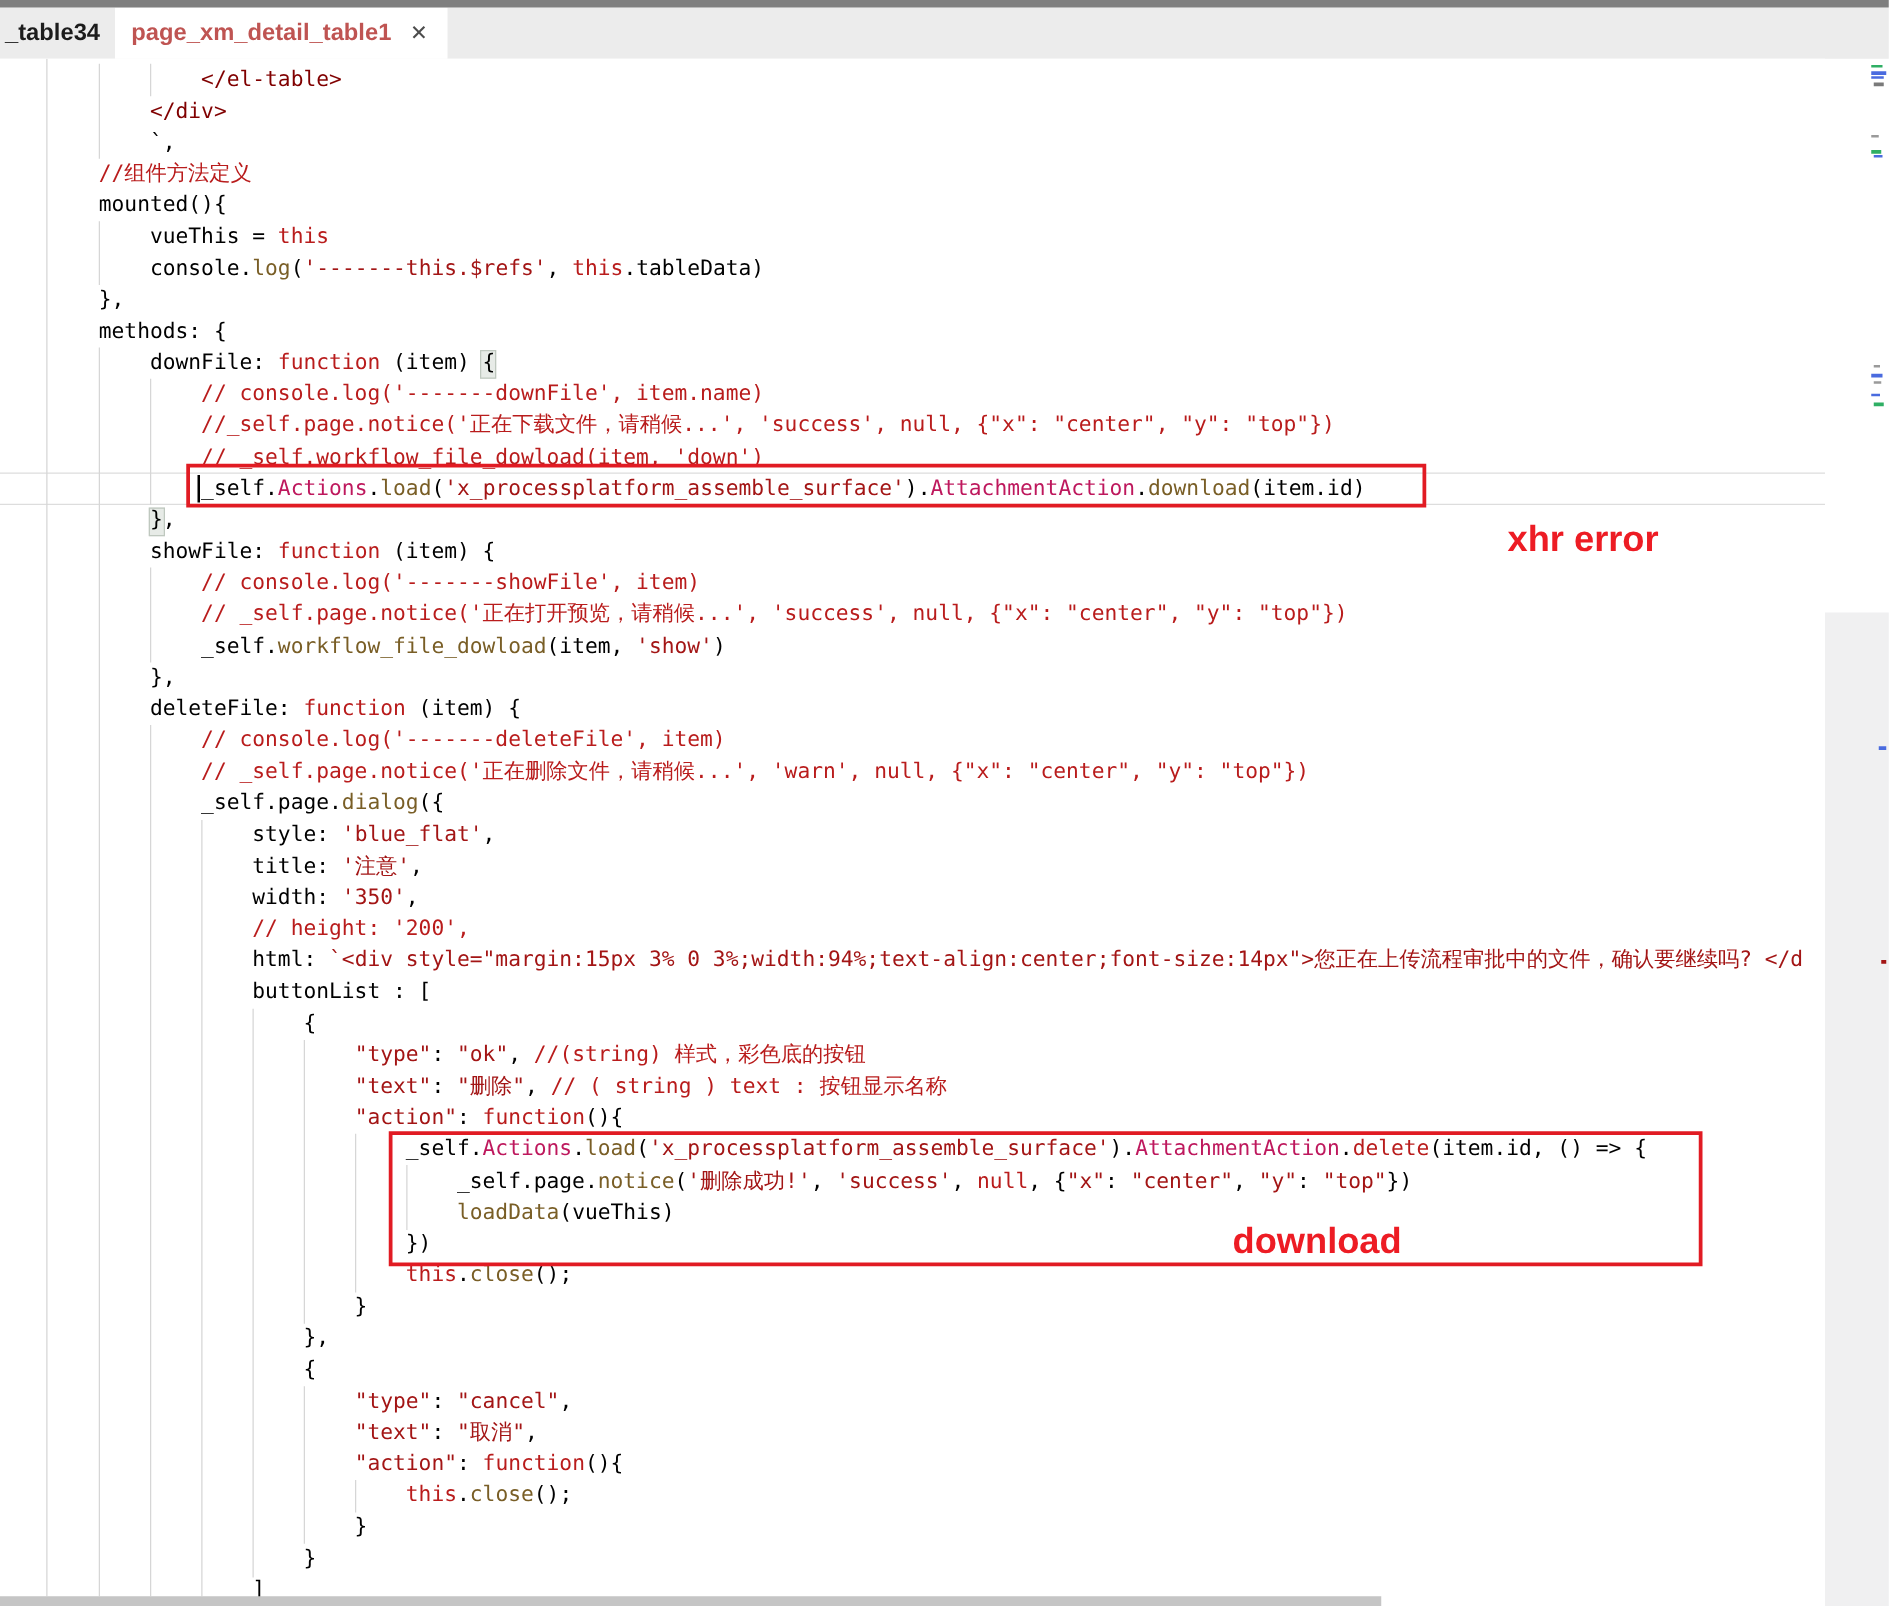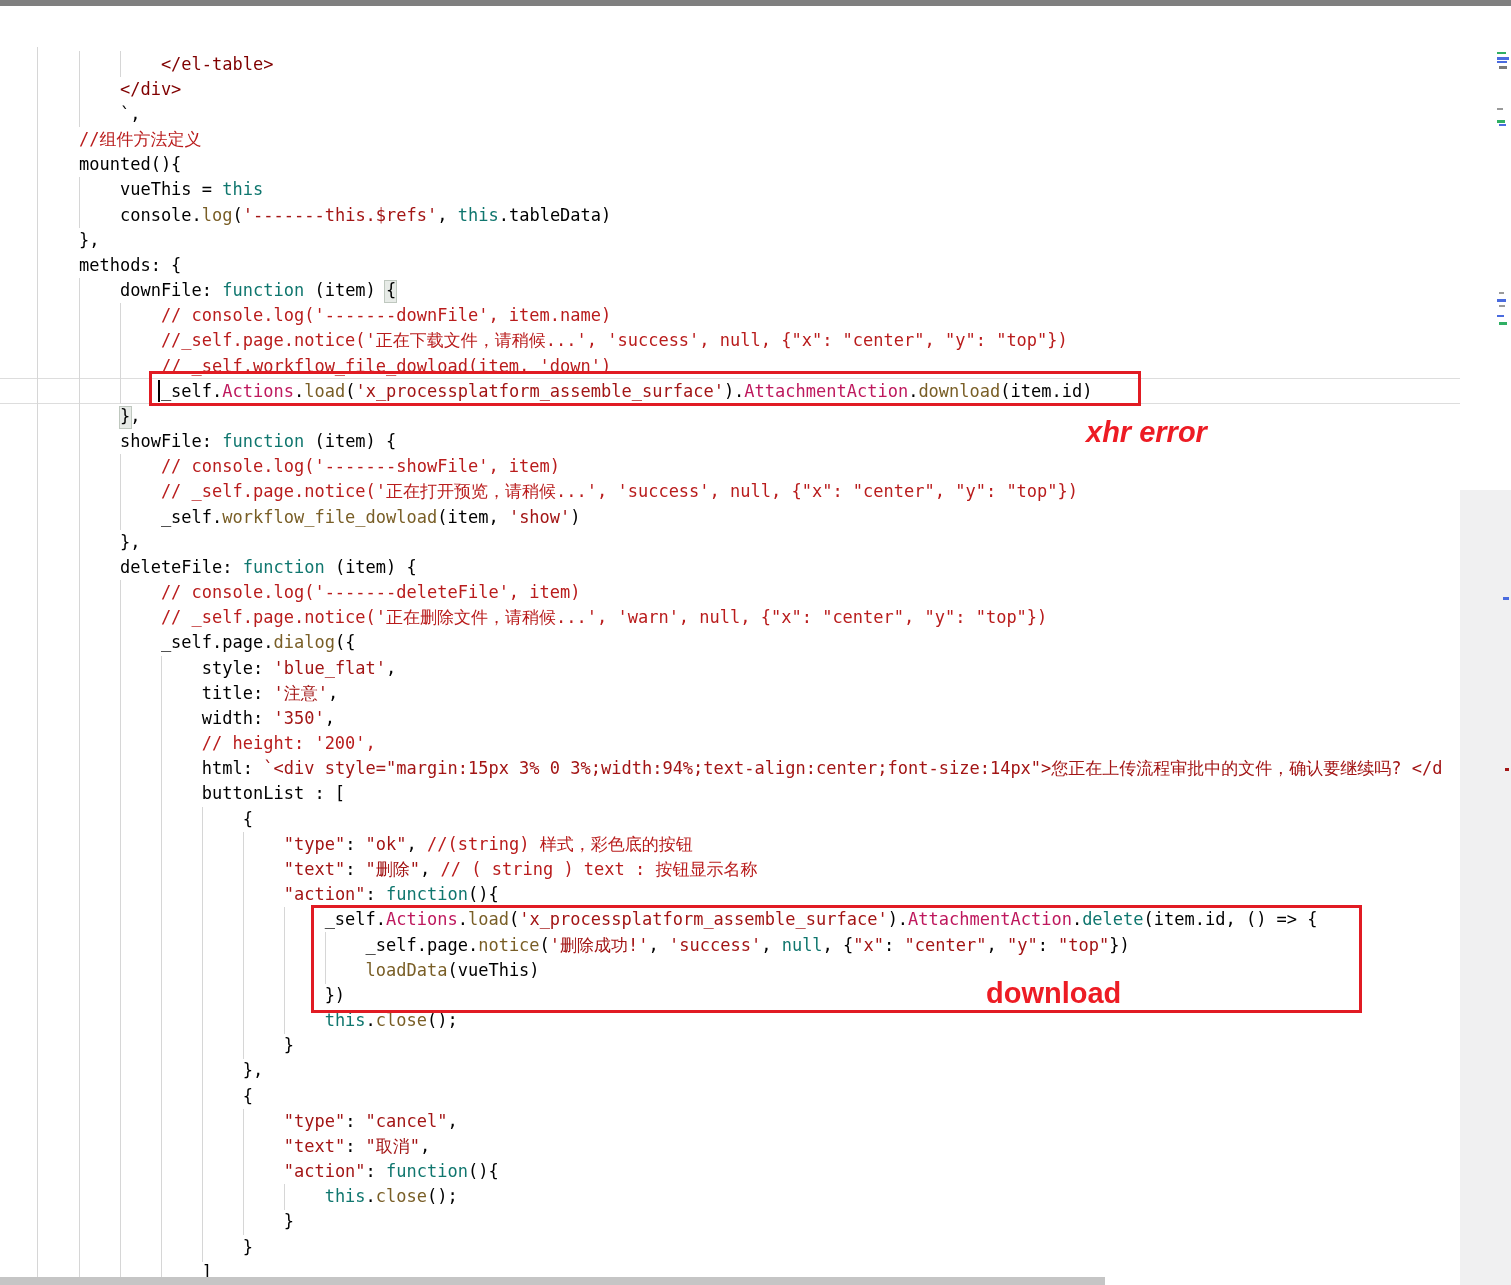--- a/index.html
+++ b/index.html
@@ -6,42 +6,51 @@
 .screen{position:absolute;inset:0;}
 .titlebar{position:absolute;left:0;top:0;width:1511px;height:6px;background:#7f7f7f;z-index:7;}
 .tabbar{position:absolute;left:0;top:6px;width:1511px;height:41px;background:#ececec;display:flex;font-family:"Liberation Sans",sans-serif;}
 .tab{height:41px;display:flex;align-items:center;font-weight:bold;font-size:19px;}
 .tab.inactive{color:#1c1c1c;padding:0 12px 0 4px;}
 .tab.active{background:#ffffff;color:#bf5452;padding:0 16px 0 13px;gap:15px;}
 .tab .close{color:#4d4d4d;font-weight:normal;font-size:17px;font-family:"DejaVu Sans",sans-serif;}
 .editor{position:absolute;left:0;top:47px;width:1460px;height:1238px;overflow:hidden;background:#fff;text-decoration:underline;}
 .code{position:absolute;left:0;top:0;width:1460px;padding:4.5px 0 0 79px;font-family:"DejaVu Sans Mono",monospace;font-size:17px;line-height:25.18px;white-space:pre;z-index:2;}
 .ln{height:25.18px;}
-.d{color:#000000}.k{color:#0f766e}.s{color:#a31515}.c{color:#b91c1c}.t{color:#be185d}.f{color:#795E26}.g{color:#800000}
+.d{color:#000000}.k{color:#b91c1c}.s{color:#a31515}.c{color:#b91c1c}.t{color:#be185d}.f{color:#795E26}.g{color:#800000}
 .guide{position:absolute;width:1px;background:#d6d6d6;z-index:1;}
 .curline{position:absolute;left:0;top:331px;width:1460px;height:26px;border-top:1px solid #dddddd;border-bottom:1px solid #dddddd;box-sizing:border-box;z-index:0;}
 .bracket{position:absolute;width:13px;height:23px;background:#e7ebe7;border:1px solid #bfc8bf;box-sizing:border-box;z-index:1;}
 .b1{left:384px;top:233px;}
 .b2{left:119px;top:359px;}
 .cursor{position:absolute;left:158px;top:333px;width:2px;height:22px;background:#000;z-index:4;}
 .annobox{position:absolute;border:3px solid #e11b23;box-sizing:border-box;z-index:5;}
 .box1{left:149px;top:371px;width:992px;height:35px;}
 .box2{left:311px;top:905px;width:1051px;height:108px;}
 .annolabel{position:absolute;font-family:"Liberation Sans",sans-serif;font-weight:bold;font-size:29px;color:#ed1c24;z-index:5;}
-.l1{left:1086px;top:416px;font-style:italic;}
+.l1{left:1206px;top:416px;}
 .l2{left:986px;top:977px;}
 .strip{position:absolute;left:1460px;top:490px;width:51px;height:795px;background:#f0f0f1;z-index:3;}
 .mark{position:absolute;z-index:6;}
 .hscroll{position:absolute;left:0;top:1277px;width:1105px;height:8px;background:#c5c5c5;z-index:6;}
 </style>
 </head>
 <body>
 
 <div class="screen">
   <div class="titlebar"></div>
+  <div class="tabbar">
+    <div class="tab inactive">
+        <span>_table34</span>
+      </div>
+    <div class="tab active">
+        <span>page_xm_detail_table1</span>
+        <span class="close">✕</span>
+      </div>
+  </div>
   <div class="editor">
     <div class="curline"></div>
     <div class="bracket b1"></div>
     <div class="bracket b2"></div>
     <div id="guides">
         <div class="guide" style="left: 37px; top: 0px; height: 1230px;"></div>
         <div class="guide" style="left: 79px; top: 4px; height: 76px;"></div>
         <div class="guide" style="left: 79px; top: 130px; height: 51px;"></div>
         <div class="guide" style="left: 79px; top: 231px; height: 999px;"></div>
         <div class="guide" style="left: 120px; top: 4px; height: 26px;"></div>

